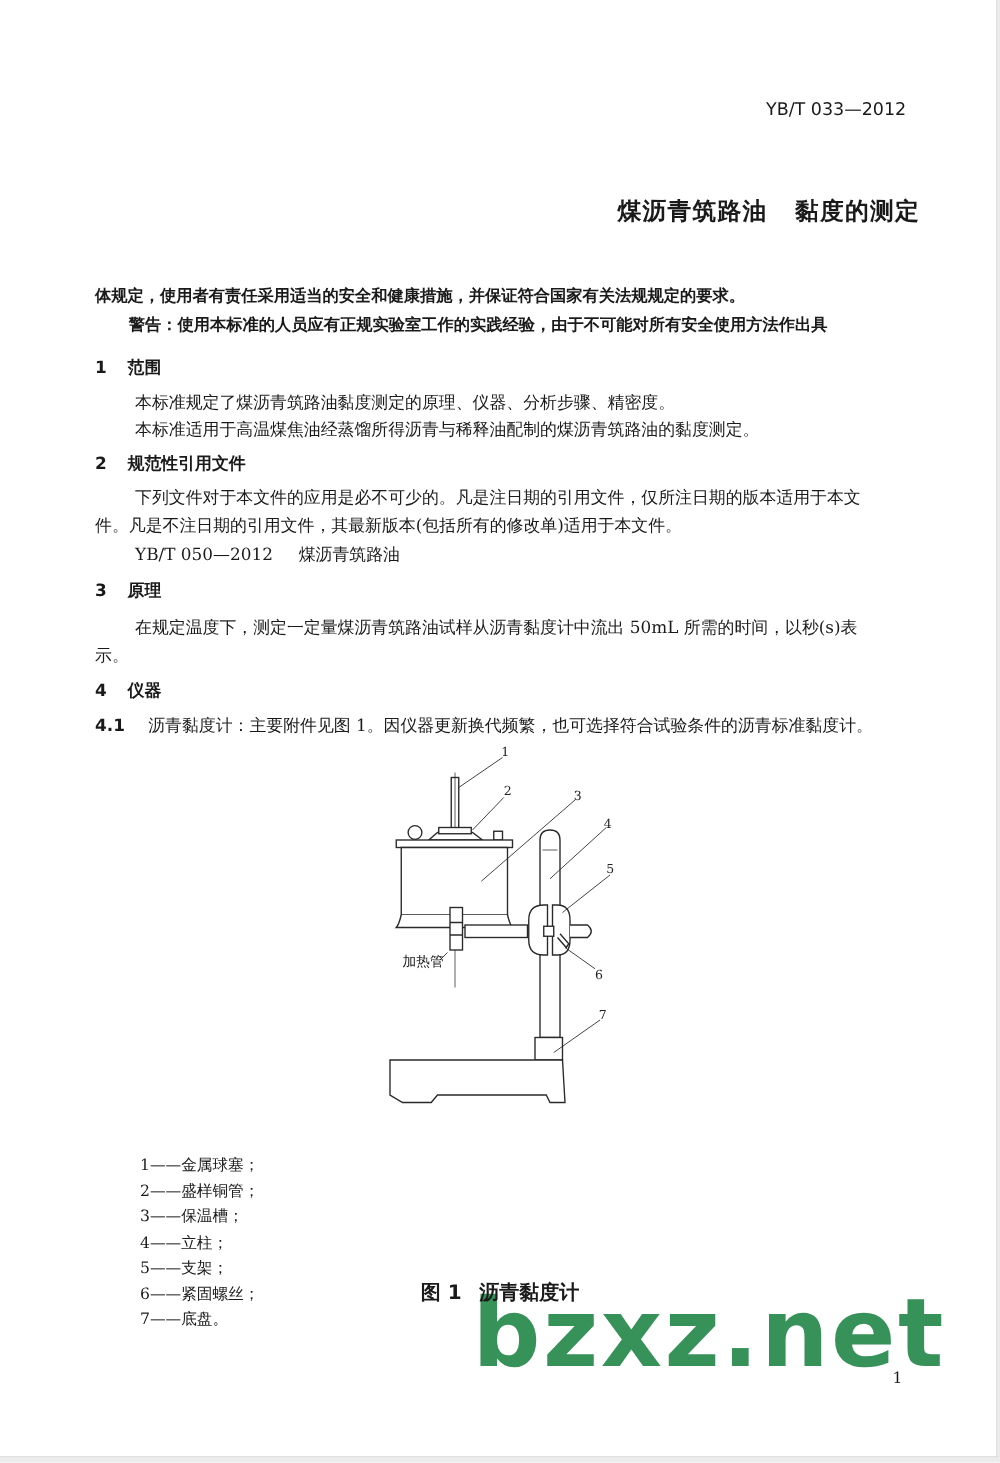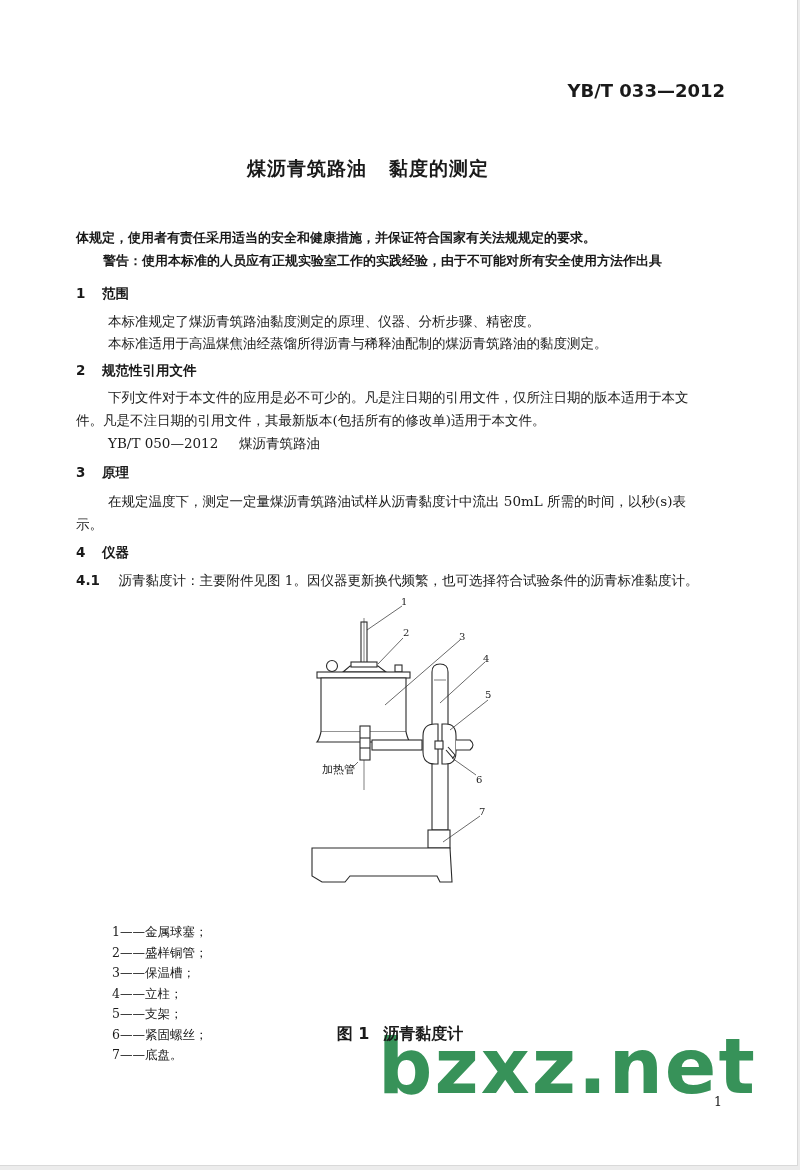--- a/index.html
+++ b/index.html
@@ -6,24 +6,24 @@
   body {
     width: 800px; height: 1170px; background: #ececec; position: relative; overflow: hidden;
     font-family: "DejaVu Serif", "Liberation Serif", serif; color: #1a1a1a;
   }
   .page {
     position: absolute; left: 0; top: 0; width: 797px; height: 1165px;
     background: #ffffff; border-right: 1px solid #d9d9d9; border-bottom: 1px solid #d9d9d9;
   }
   .std-code {
     position: absolute; right: 72px; top: 80px; font-family: "DejaVu Sans", "Liberation Sans", sans-serif;
-    font-weight: bold; font-size: 18px; letter-spacing: 0px;
+    font-weight: normal; font-size: 14px; letter-spacing: 0px;
   }
   .title {
-    position: absolute; left: 0; width: 736px; top: 156px; text-align: center;
+    position: absolute; left: 0; width: 736px; top: 156px; text-align: right;
     font-family: "DejaVu Sans", "Liberation Sans", sans-serif; font-weight: bold; font-size: 19px; letter-spacing: 1px;
   }
   .title .gap { display: inline-block; width: 22px; }
   .para { position: absolute; left: 76px; width: 660px; font-size: 13.5px; line-height: 23px; }
   .bold-sans { font-family: "DejaVu Sans", "Liberation Sans", sans-serif; font-weight: bold; }
   .heading {
     position: absolute; left: 76px; font-family: "DejaVu Sans", "Liberation Sans", sans-serif;
     font-weight: bold; font-size: 13.5px;
   }
   .heading .num { display: inline-block; width: 26px; }

